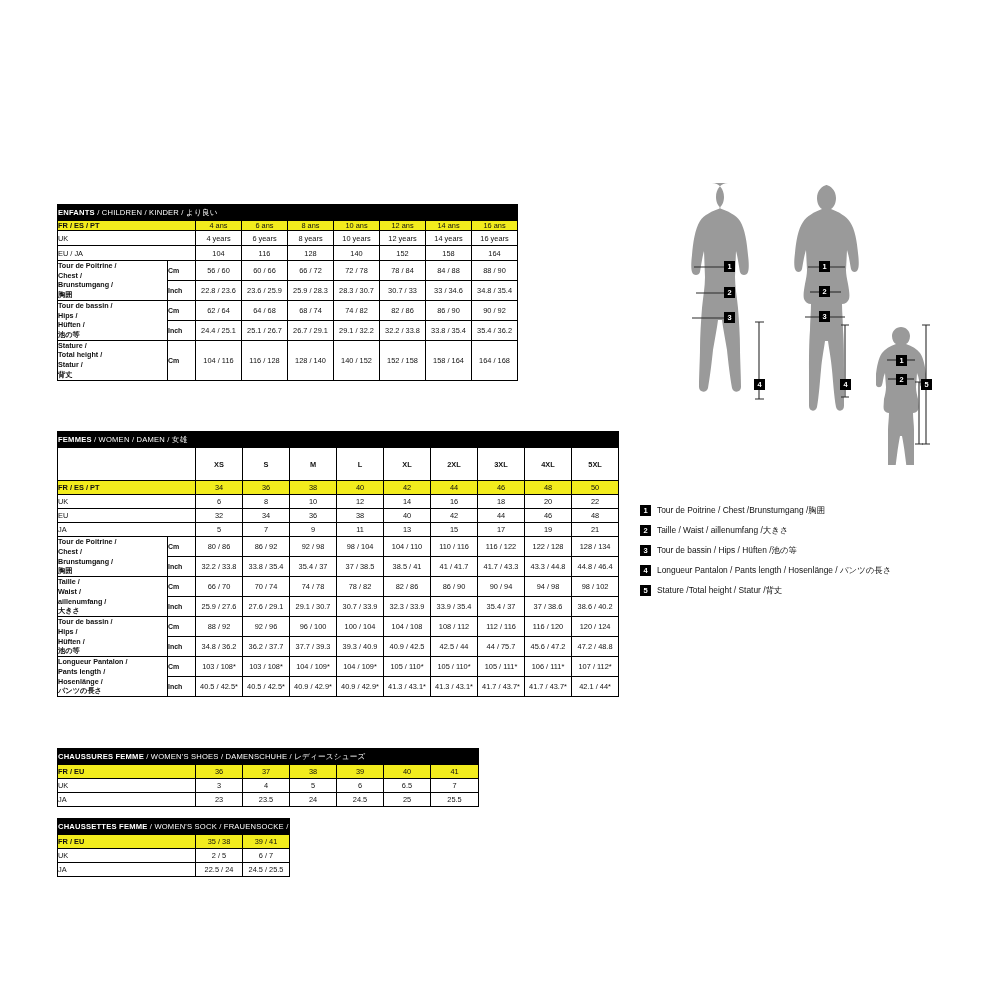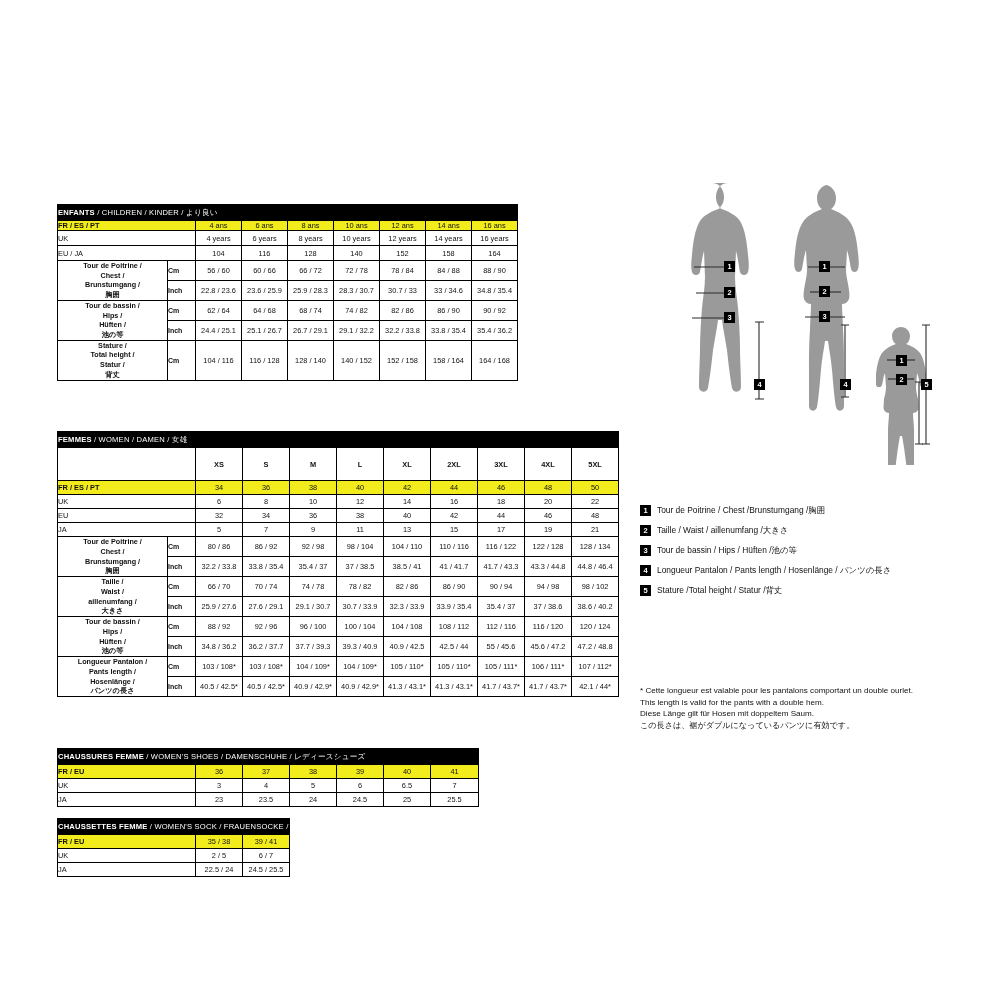--- a/index.html
+++ b/index.html
@@ -15,21 +15,21 @@
   .tbl td,.tbl th{border:1px solid #000;padding:0;vertical-align:middle;}
 
   .hdrband{background:#000;color:#fff;font-weight:bold;font-size:7.6px;text-align:left;padding-left:5px;height:15px;letter-spacing:.2px;}
   .hdrband .thin{font-weight:normal;}
 
   .rowlbl{text-align:left;padding-left:5px;}
   .yellow{background:#f2ec1d;font-weight:normal;}
   .yellow.frlbl{font-weight:bold;}
   .ctr{text-align:center;}
   .unit{text-align:left;padding-left:4px;font-weight:bold;font-size:7px;}
-  .grp{font-weight:bold;text-align:center;padding-left:5px;line-height:1.35;font-size:7.2px;}
+  .grp{font-weight:bold;text-align:left;padding-left:5px;line-height:1.35;font-size:7.2px;}
   .sizehdr{text-align:center;font-weight:bold;}
   .nb{border:none;}
 
   
   .figs{position:absolute;left:640px;top:175px;width:330px;height:290px;}
   .legend{position:absolute;left:640px;top:505px;width:340px;font-size:8.4px;}
   .legend .lrow{display:flex;align-items:flex-start;margin-bottom:9px;}
   .legend .num{width:11px;height:11px;background:#000;color:#fff;font-size:7.5px;font-weight:bold;
      display:flex;align-items:center;justify-content:center;margin-right:6px;flex:0 0 11px;}
   .legend .ltxt{line-height:1.25;}
@@ -315,21 +315,21 @@
         <td class="ctr">120 / 124</td>
       </tr>
       <tr style="height:20px">
         <td class="unit">Inch</td>
         <td class="ctr">34.8 / 36.2</td>
         <td class="ctr">36.2 / 37.7</td>
         <td class="ctr">37.7 / 39.3</td>
         <td class="ctr">39.3 / 40.9</td>
         <td class="ctr">40.9 / 42.5</td>
         <td class="ctr">42.5 / 44</td>
-        <td class="ctr">55 / 45.6</td>
+        <td class="ctr">44 / 75.7</td>
         <td class="ctr">45.6 / 47.2</td>
         <td class="ctr">47.2 / 48.8</td>
       </tr>
 
       <tr style="height:20px">
         <td class="grp" rowspan="2" style="white-space:pre-line">Longueur Pantalon /
 Pants length  /
 Hosenlänge /
 パンツの長さ</td>
         <td class="unit">Cm</td>
@@ -512,18 +512,14 @@
     <div class="lrow">
       <div class="num">4</div>
       <div class="ltxt"><b>Longueur Pantalon</b><span> / Pants length / Hosenlänge / パンツの長さ</span></div>
     </div>
     <div class="lrow">
       <div class="num">5</div>
       <div class="ltxt"><b>Stature</b><span> /Total height / Statur /背丈</span></div>
     </div>
   </div>
 
-  <div class="footnote" style="white-space:pre-line">* Cette longueur est valable pour les pantalons comportant un double ourlet.
-This length is valid for the pants with a double hem.
-Diese Länge gilt für Hosen mit doppeltem Saum.
-この長さは、裾がダブルになっているパンツに有効です。</div>
 
 </div>
 
 </body></html>

